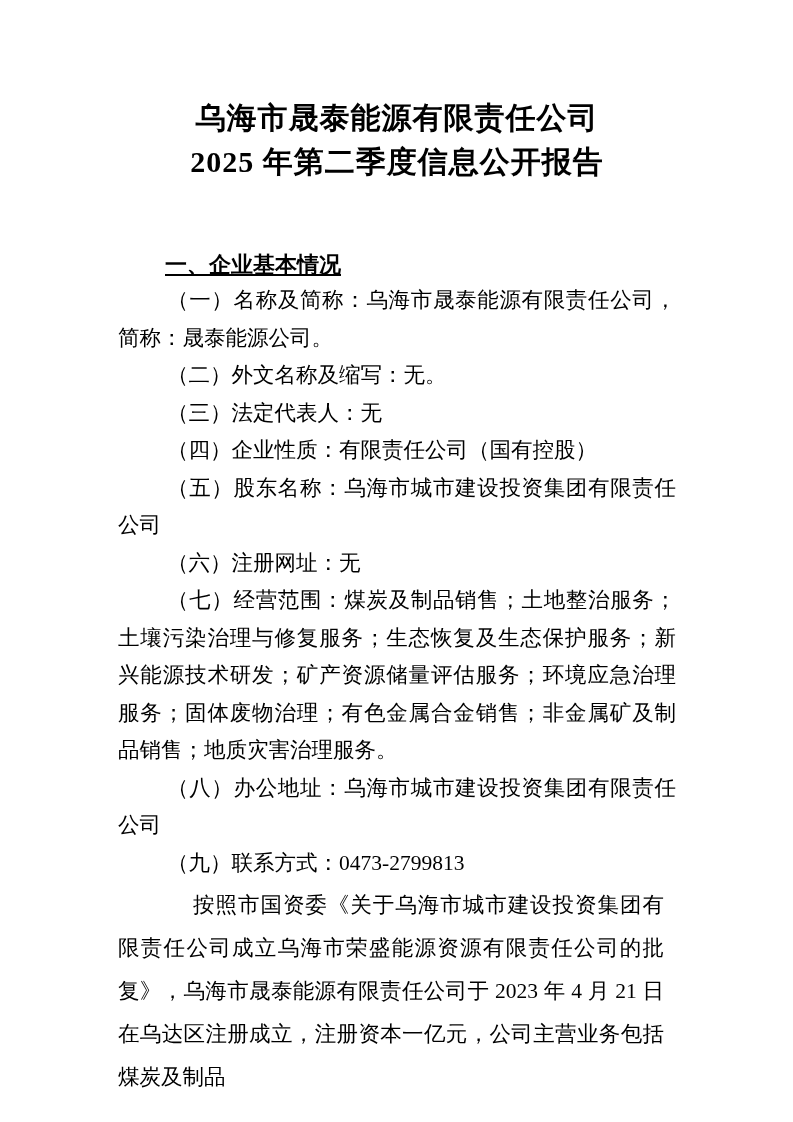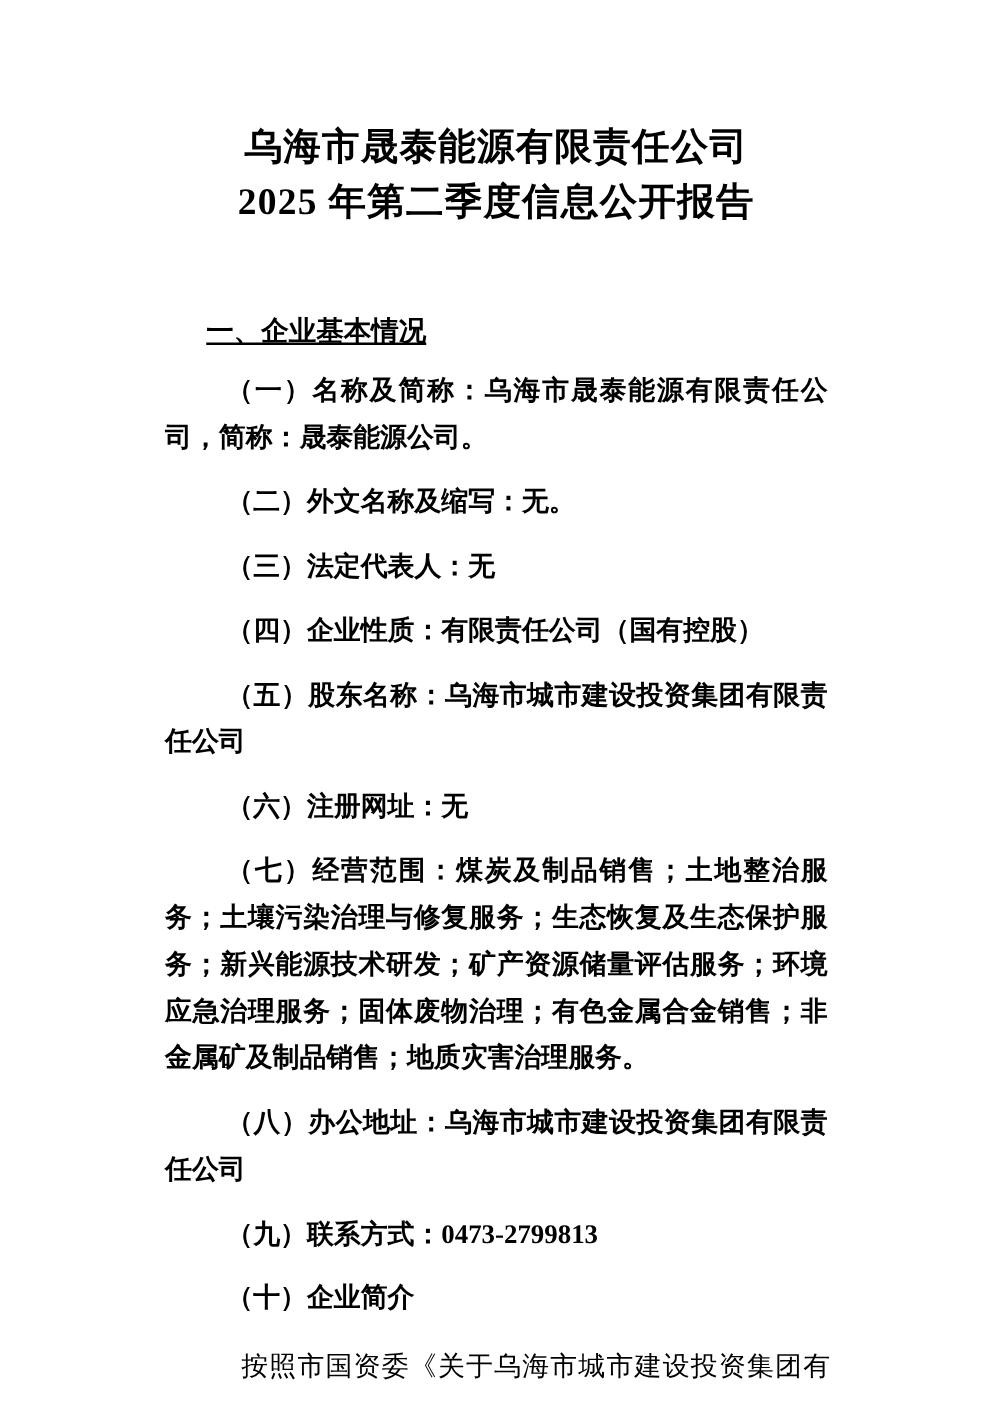--- a/index.html
+++ b/index.html
@@ -38,23 +38,22 @@
     font-family: "Liberation Sans", "DejaVu Sans", sans-serif;
     text-decoration: underline;
   }
   .body-text {
     margin-top: 2px;
     font-size: 21.5px;
     line-height: 37.5px;
     text-align: justify;
   }
   .body-text p {
-    margin: 14px;
+    margin: 0;
     text-indent: 49px;
-    font-weight: bold;
   }
   .intro-paragraph {
     margin: 2px 12px 0 0;
     font-size: 21.5px;
     line-height: 43px;
     text-align: justify;
     text-indent: 75px;
   }
 </style>
 </head>
@@ -72,18 +71,17 @@
   <div class="body-text">
     <p>（一）名称及简称：乌海市晟泰能源有限责任公司，简称：晟泰能源公司。</p>
     <p>（二）外文名称及缩写：无。</p>
     <p>（三）法定代表人：无</p>
     <p>（四）企业性质：有限责任公司（国有控股）</p>
     <p>（五）股东名称：乌海市城市建设投资集团有限责任公司</p>
     <p>（六）注册网址：无</p>
     <p>（七）经营范围：煤炭及制品销售；土地整治服务；土壤污染治理与修复服务；生态恢复及生态保护服务；新兴能源技术研发；矿产资源储量评估服务；环境应急治理服务；固体废物治理；有色金属合金销售；非金属矿及制品销售；地质灾害治理服务。</p>
     <p>（八）办公地址：乌海市城市建设投资集团有限责任公司</p>
     <p>（九）联系方式：0473-2799813</p>
-    <p>（十）企业简介</p>
   </div>
 
   <p class="intro-paragraph">按照市国资委《关于乌海市城市建设投资集团有限责任公司成立乌海市荣盛能源资源有限责任公司的批复》，乌海市晟泰能源有限责任公司于 2023 年 4 月 21 日在乌达区注册成立，注册资本一亿元，公司主营业务包括煤炭及制品</p>
 
 </div>
 
 </body></html>

